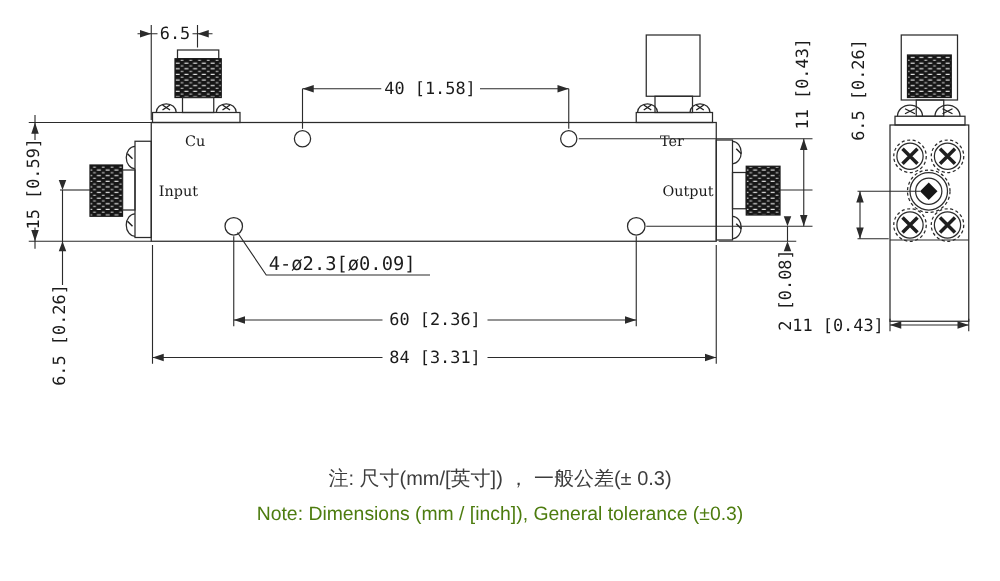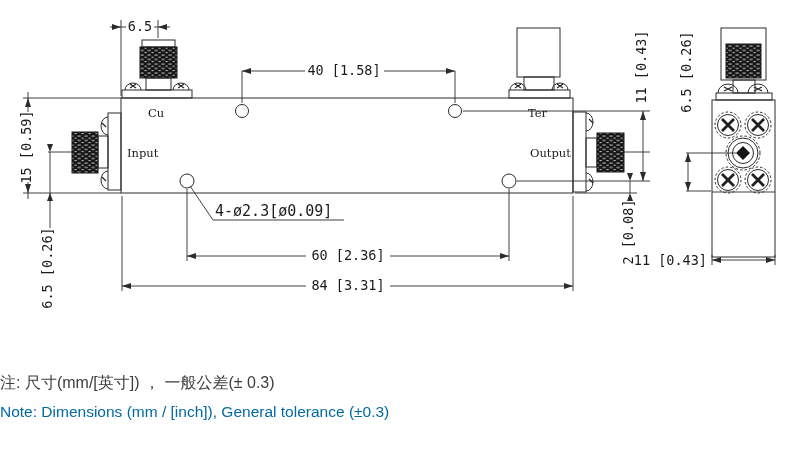--- a/index.html
+++ b/index.html
@@ -10,23 +10,23 @@
   .lnthin{stroke:#2b2b2b;stroke-width:0.9;fill:none;}
   .arr{fill:#2b2b2b;stroke:none;}
   .dim{font-family:"DejaVu Sans Mono","Liberation Mono",monospace;font-size:13.5px;fill:#1b1b1b;}
   .dim-big{font-family:"DejaVu Sans Mono","Liberation Mono",monospace;font-size:15px;fill:#1b1b1b;}
   .port{font-family:"DejaVu Serif","Liberation Serif",serif;font-size:11.5px;fill:#1b1b1b;}
   .mid{text-anchor:middle;}
   .end{text-anchor:end;}
   .dashc{stroke:#2b2b2b;stroke-width:1;fill:none;stroke-dasharray:2.5,2;}
   .xcross{stroke:#1f1f1f;stroke-width:2.8;fill:none;}
   .xsmall{stroke:#1f1f1f;stroke-width:1.1;fill:none;}
-  .note-line{position:absolute;left:0;width:800px;color:#3d3d3d;}
+  .note-line{position:absolute;left:0;width:800px;text-align:center;color:#3d3d3d;}
   .note-zh{top:373px;font-size:16px;}
-  .note-en{top:403px;font-size:15.5px;color:#0369a1;}
+  .note-en{top:403px;font-size:15.5px;color:#4d7c0f;}
 </style>
 </head>
 <body>
 
 <div class="canvas">
 <svg width="800" height="345" viewBox="0 0 800 345">
   <defs>
     <pattern id="knurl" width="7" height="4.5" patternUnits="userSpaceOnUse">
       <rect width="7" height="4.5" fill="#161616"></rect>
       <path d="M0.5,1 h3.2 M4.5,3.2 h2.2" stroke="#e8e8e8" stroke-width="0.9"></path>

